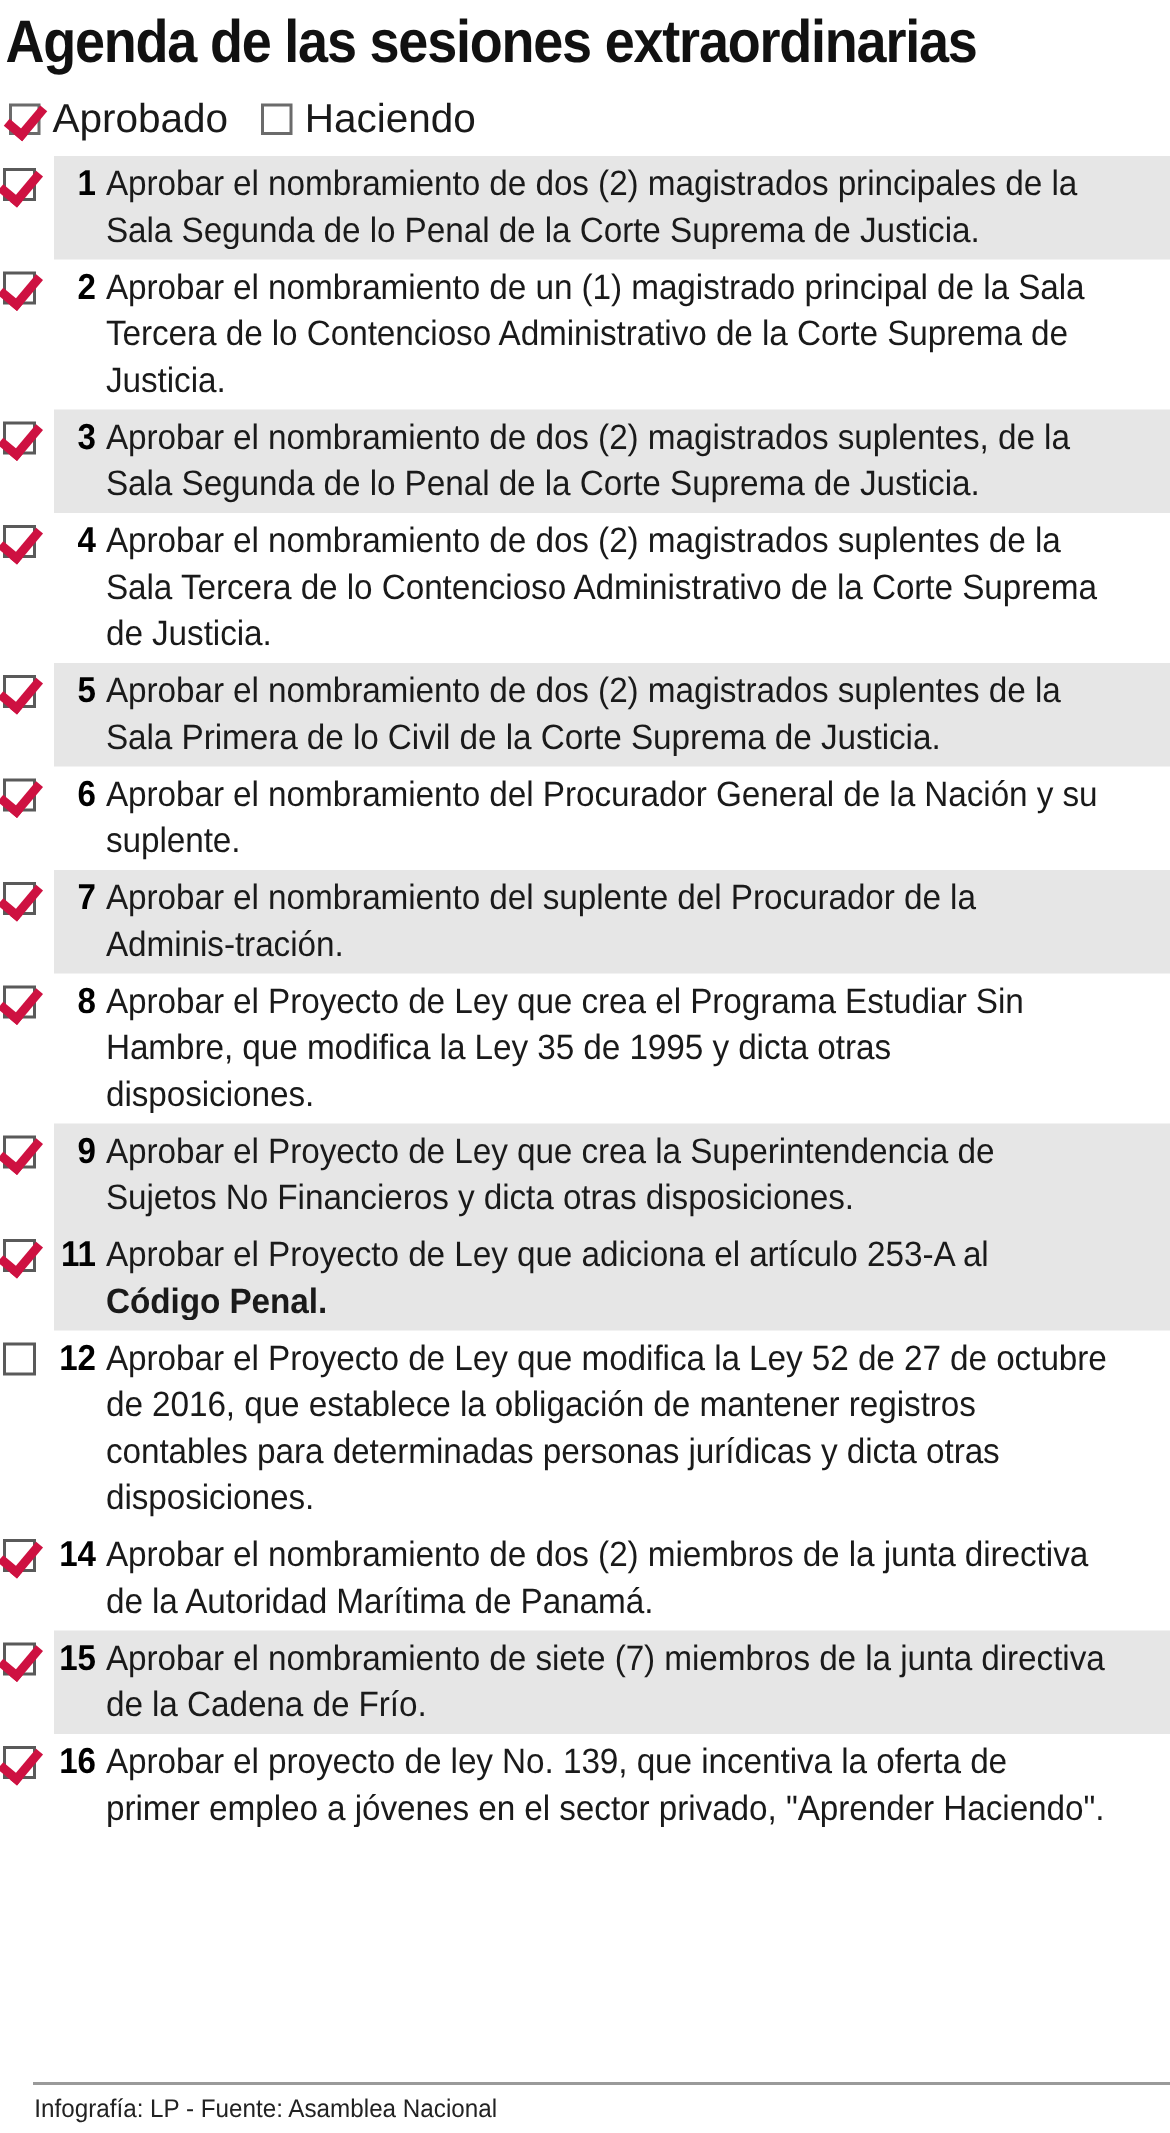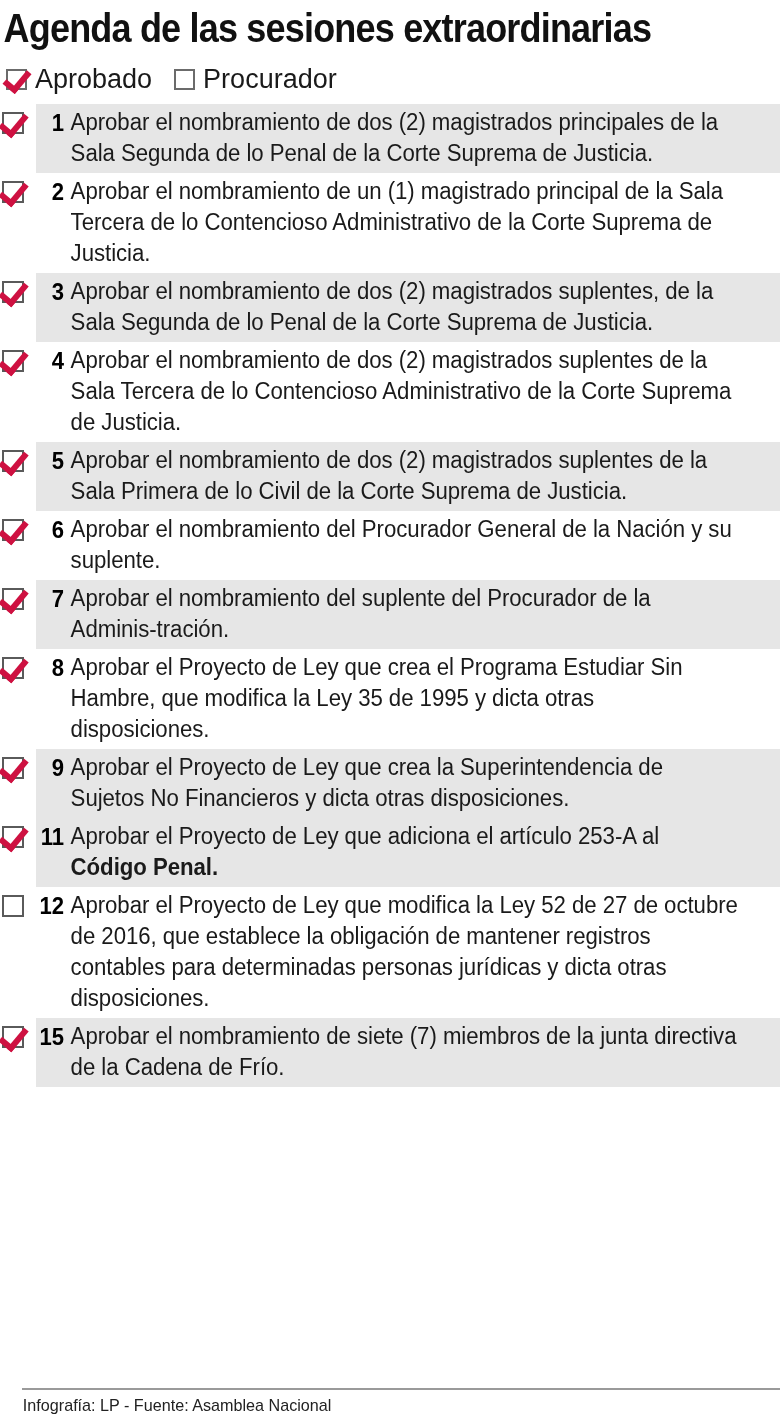--- a/index.html
+++ b/index.html
@@ -186,21 +186,21 @@
 
   <h1 class="title">Agenda de las sesiones extraordinarias</h1>
 
   <div class="legend">
     <div class="legend-item">
       <span class="cbox cbox-sm checked"></span>
       <span class="legend-label">Aprobado</span>
     </div>
     <div class="legend-item">
       <span class="cbox cbox-sm"></span>
-      <span class="legend-label">Procurador</span>
+      <span class="legend-label">Haciendo</span>
     </div>
   </div>
 
   <ul class="list" id="agenda-list">
       <li class="row shaded">
         <div class="row-check">
           <span class="cbox checked"></span>
         </div>
         <div class="row-body">
           <span class="row-num">1</span>
@@ -290,27 +290,45 @@
       </li>
       <li class="row">
         <div class="row-check">
           <span class="cbox"></span>
         </div>
         <div class="row-body">
           <span class="row-num">12</span>
           <span class="row-text">Aprobar el Proyecto de Ley que modifica la Ley 52 de 27 de octubre de 2016, que establece la obligación de mantener registros contables para determinadas personas jurídicas y dicta otras disposiciones.</span>
         </div>
       </li>
+      <li class="row">
+        <div class="row-check">
+          <span class="cbox checked"></span>
+        </div>
+        <div class="row-body">
+          <span class="row-num">14</span>
+          <span class="row-text">Aprobar el nombramiento de dos (2) miembros de la junta directiva de la Autoridad Marítima de Panamá.</span>
+        </div>
+      </li>
       <li class="row shaded">
         <div class="row-check">
           <span class="cbox checked"></span>
         </div>
         <div class="row-body">
           <span class="row-num">15</span>
           <span class="row-text">Aprobar el nombramiento de siete (7) miembros de la junta directiva de la Cadena de Frío.</span>
+        </div>
+      </li>
+      <li class="row">
+        <div class="row-check">
+          <span class="cbox checked"></span>
+        </div>
+        <div class="row-body">
+          <span class="row-num">16</span>
+          <span class="row-text">Aprobar el proyecto de ley No. 139, que incentiva la oferta de primer empleo a jóvenes en el sector privado, "Aprender Haciendo".</span>
         </div>
       </li>
     </ul>
 
   <div class="footer">
     <div class="footer-rule"></div>
     <div class="footer-text">Infografía: LP - Fuente: Asamblea Nacional</div>
   </div>
 
 </div>

